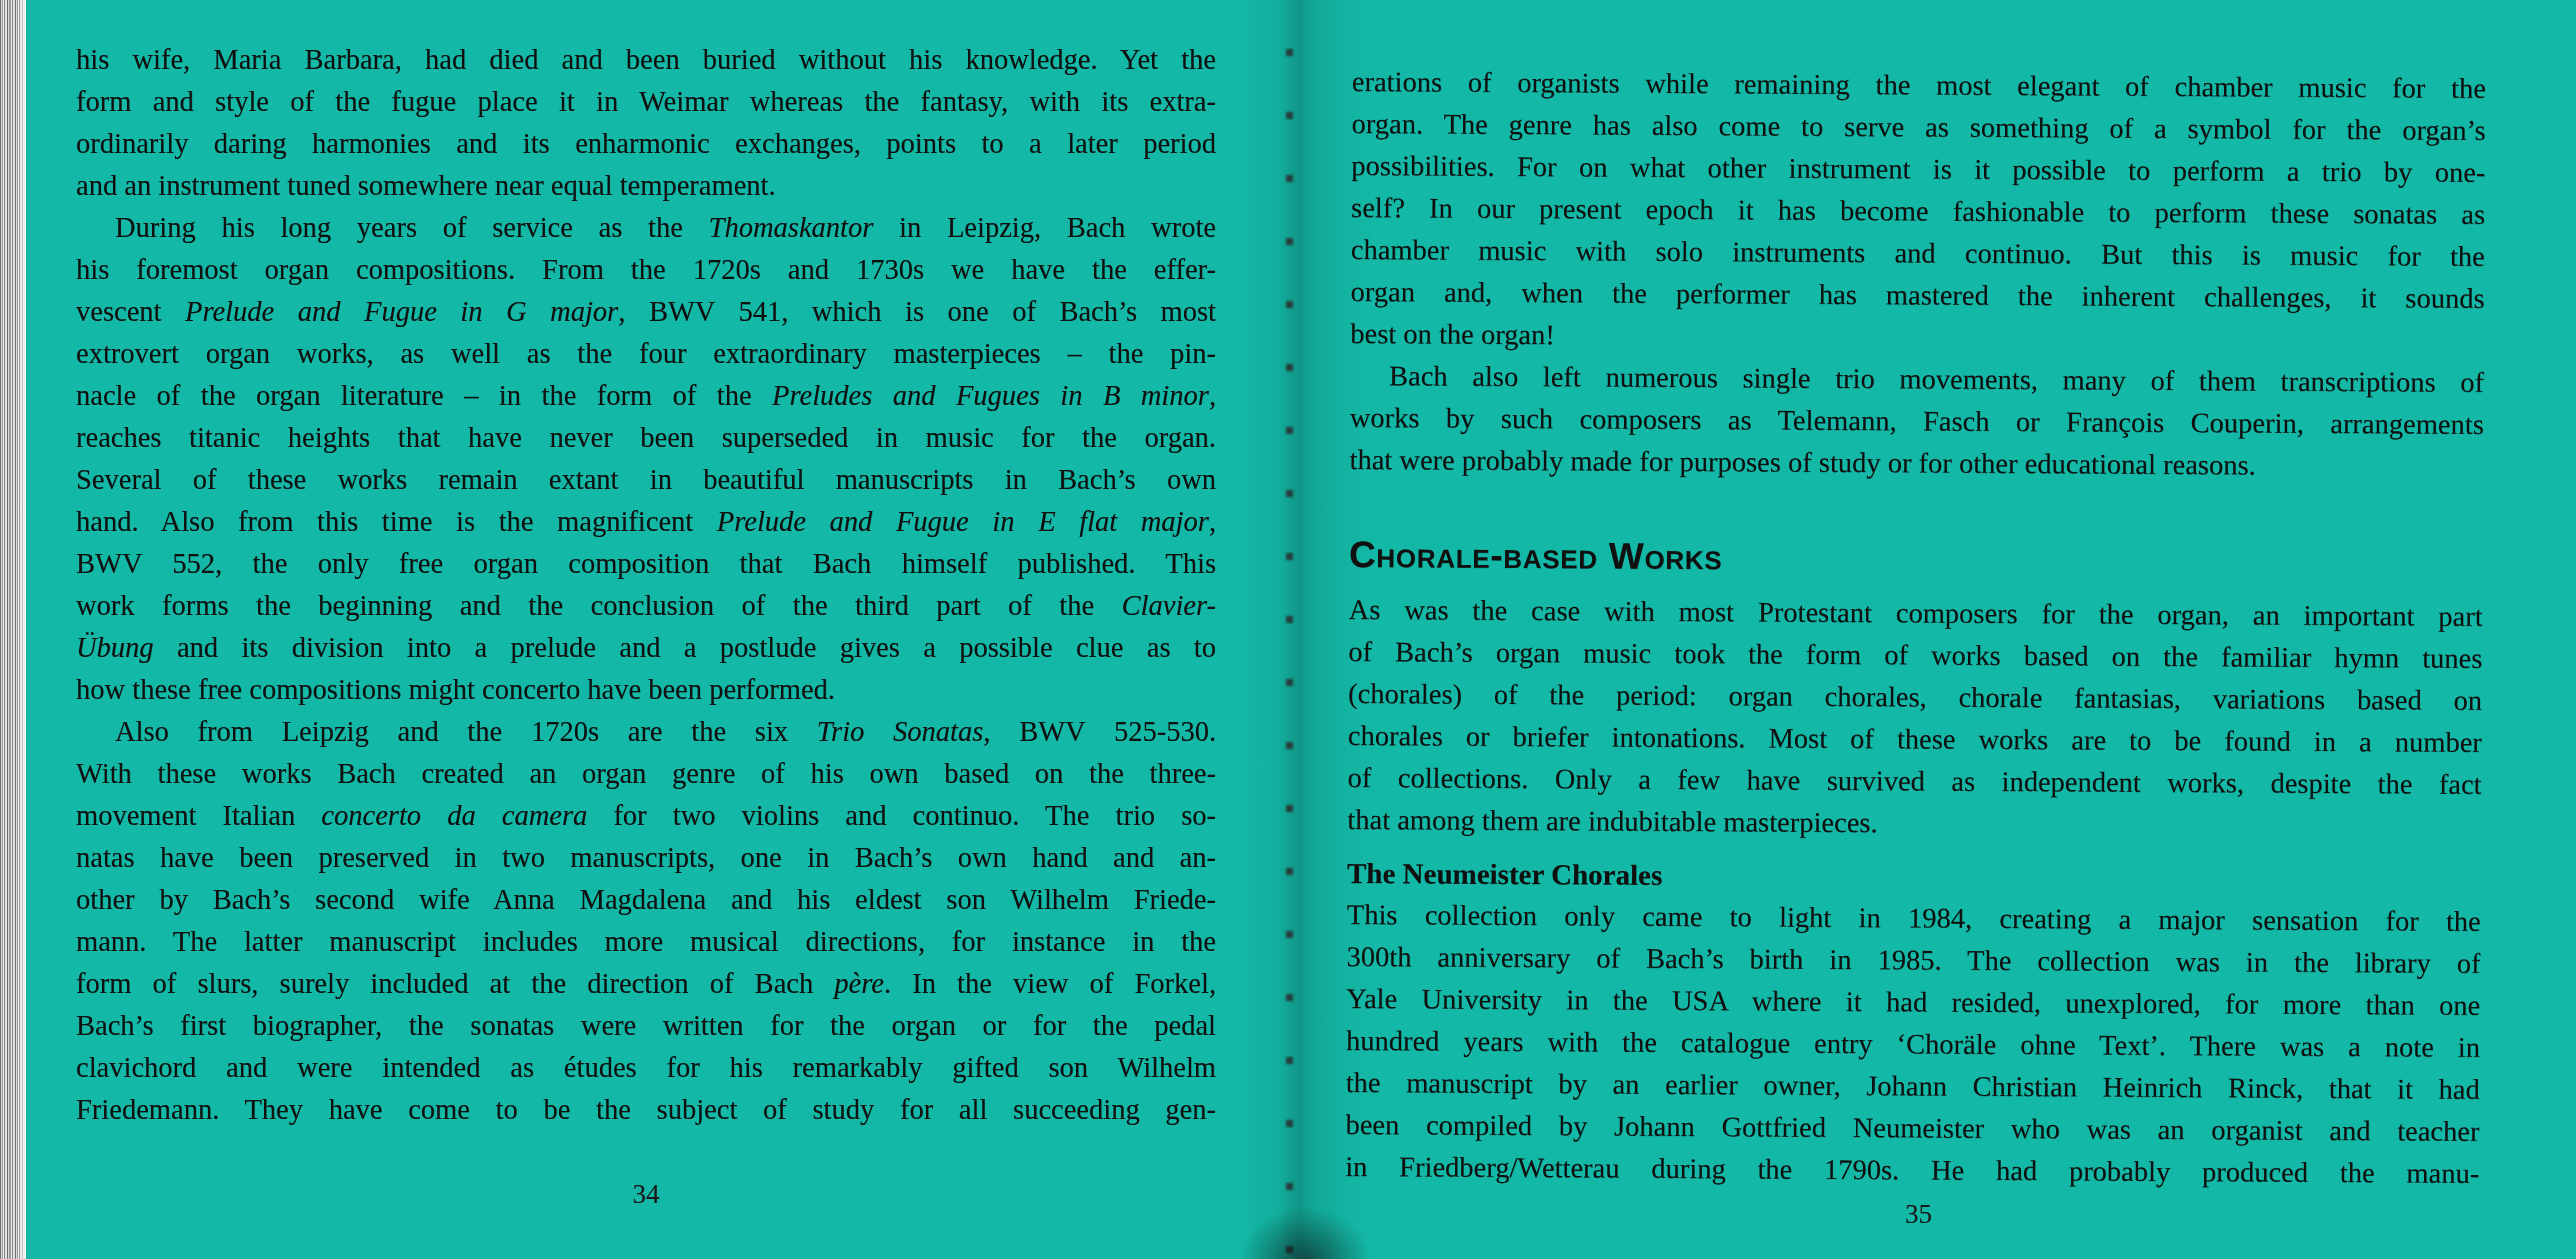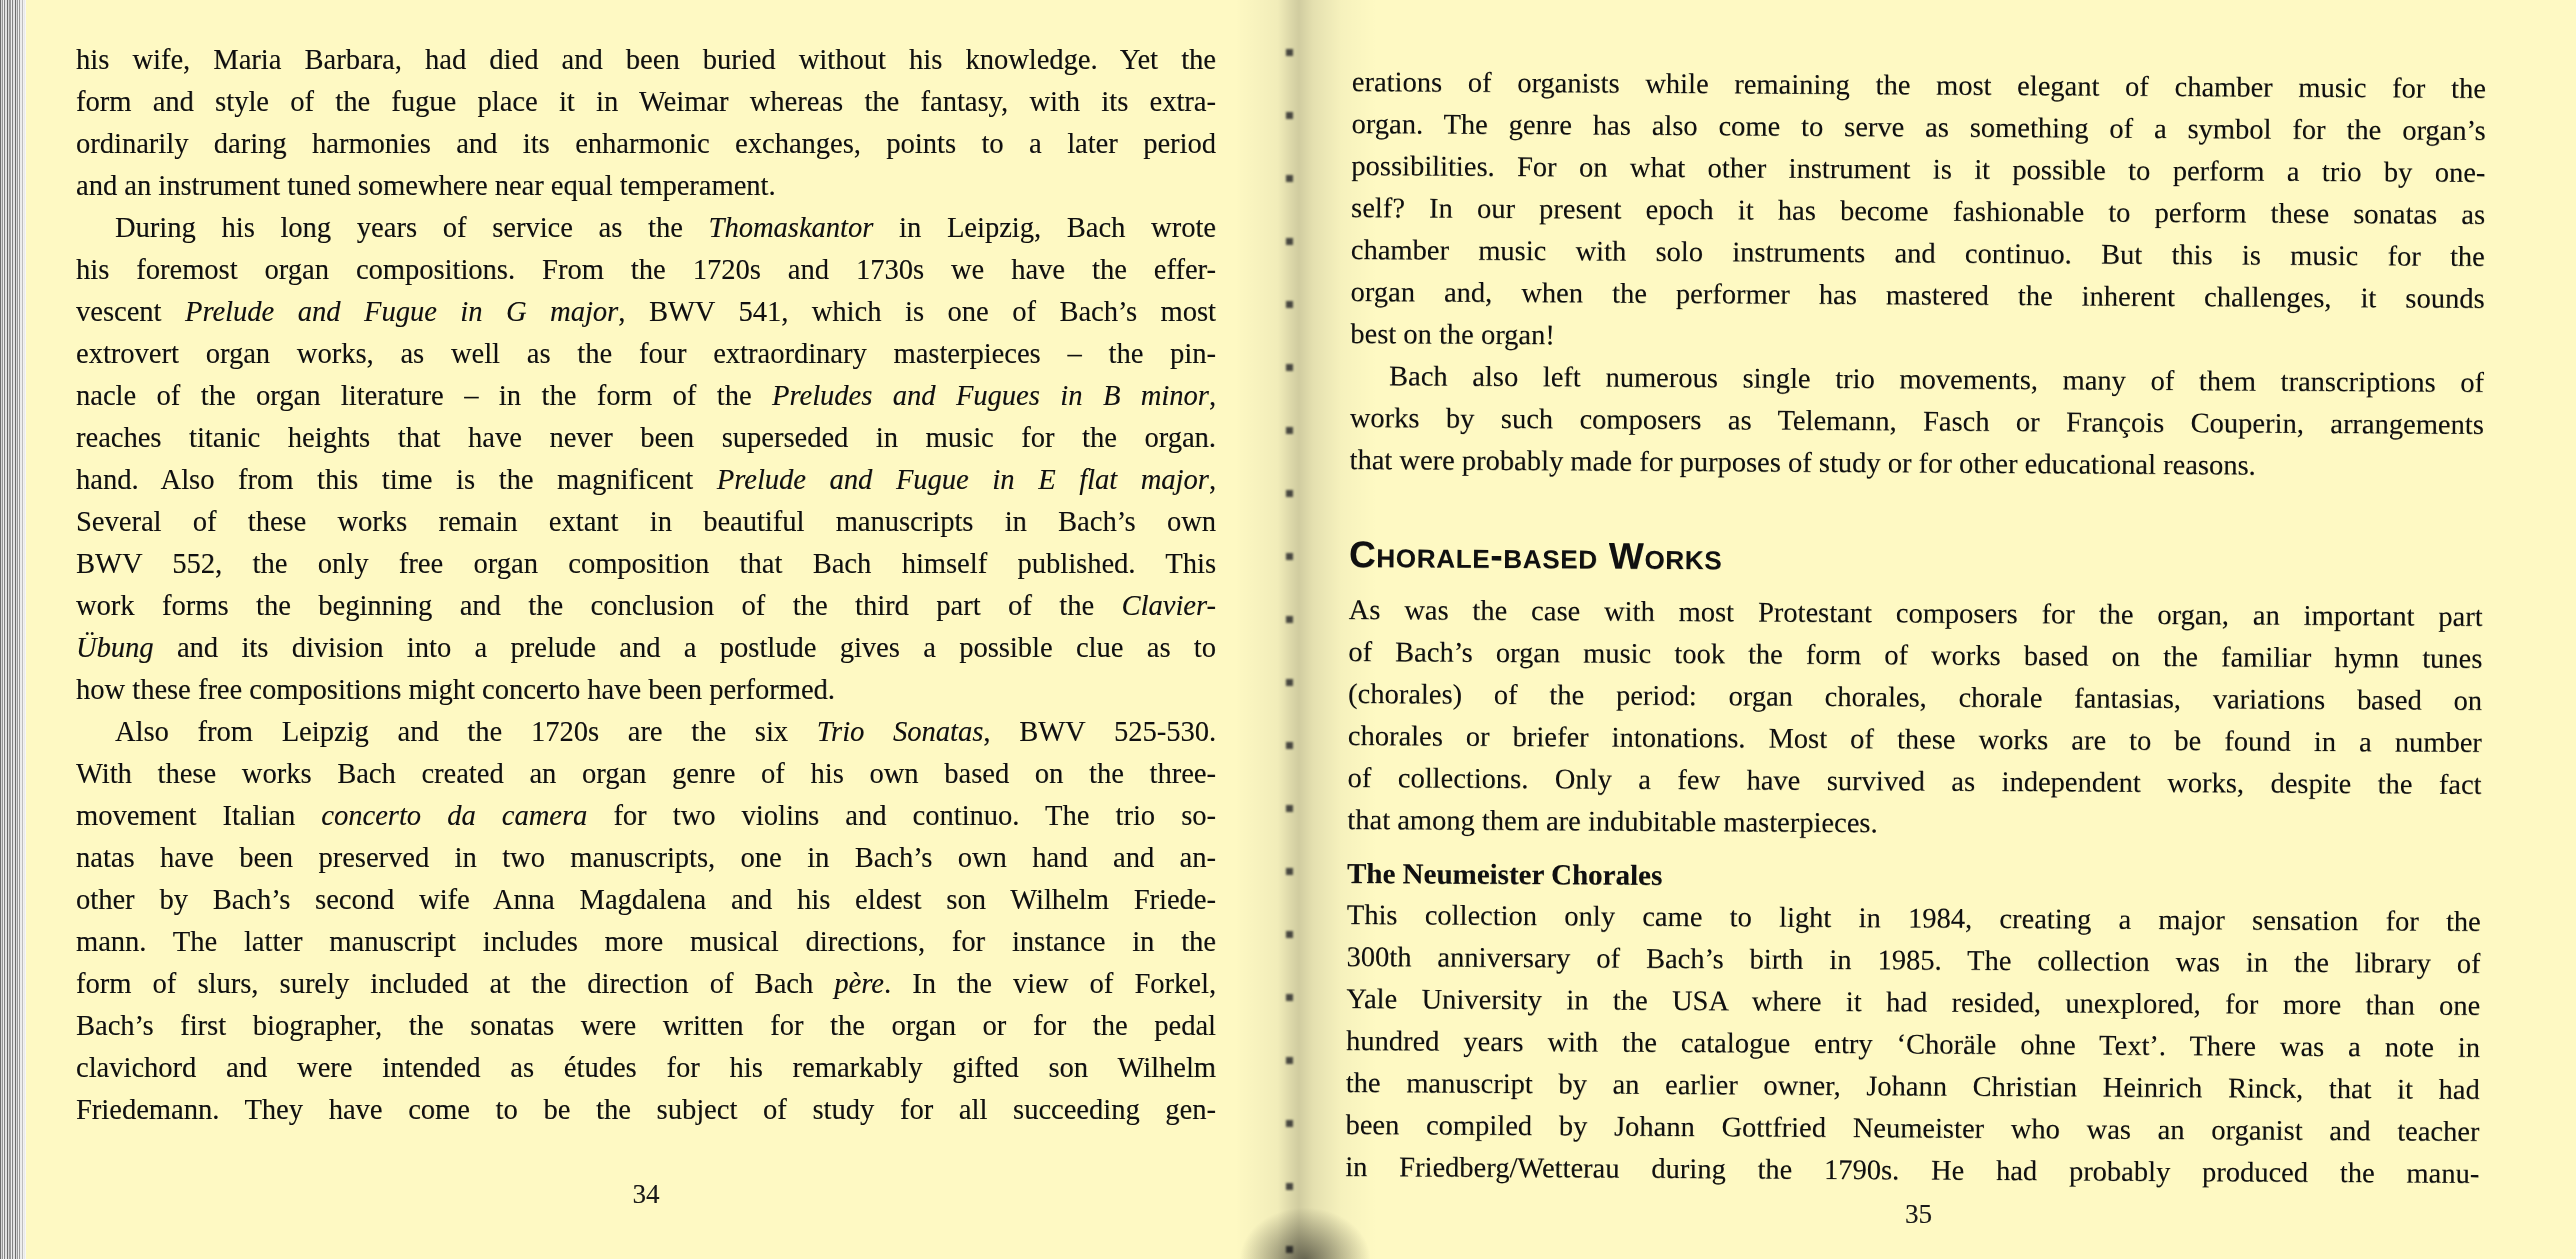--- a/index.html
+++ b/index.html
@@ -1,19 +1,19 @@
 <!DOCTYPE html>
 <html style="font-size:11px"><head>
 <meta charset="utf-8">
 <style>
   html, body { margin: 0; padding: 0; background: #ffffff; }
   .book {
     position: relative;
     width: 2576px; height: 1259px;
-    background: #fef9c3;
+    background: #14b8a6;
     overflow: hidden;
     font-family: "Liberation Serif", "DejaVu Serif", serif;
     color: #101010;
   }
   
   .edge-strip {
     position: absolute; left: 0; top: 0; width: 26px; height: 100%;
     background:
       linear-gradient(90deg, rgba(255,255,255,0) 70%, #fdfdfc 100%),
       repeating-linear-gradient(90deg,
@@ -95,22 +95,22 @@
           <div class="line">ordinarily daring harmonies and its enharmonic exchanges, points to a later period</div>
           <div class="line noj">and an instrument tuned somewhere near equal temperament.</div>
         </div>
         <div class="para">
           <div class="line indent">During his long years of service as the <i>Thomaskantor</i> in Leipzig, Bach wrote</div>
           <div class="line">his foremost organ compositions. From the 1720s and 1730s we have the effer-</div>
           <div class="line">vescent <i>Prelude and Fugue in G major</i>, BWV 541, which is one of Bach’s most</div>
           <div class="line">extrovert organ works, as well as the four extraordinary masterpieces – the pin-</div>
           <div class="line">nacle of the organ literature – in the form of the <i>Preludes and Fugues in B minor</i>,</div>
           <div class="line">reaches titanic heights that have never been superseded in music for the organ.</div>
+          <div class="line">Several of these works remain extant in beautiful manuscripts in Bach’s own</div>
           <div class="line">hand. Also from this time is the magnificent <i>Prelude and Fugue in E flat major</i>,</div>
-          <div class="line">Several of these works remain extant in beautiful manuscripts in Bach’s own</div>
           <div class="line">BWV 552, the only free organ composition that Bach himself published. This</div>
           <div class="line">work forms the beginning and the conclusion of the third part of the <i>Clavier-</i></div>
           <div class="line"><i>Übung</i> and its division into a prelude and a postlude gives a possible clue as to</div>
           <div class="line noj">how these free compositions might concerto have been performed.</div>
         </div>
         <div class="para">
           <div class="line indent">Also from Leipzig and the 1720s are the six <i>Trio Sonatas</i>, BWV 525-530.</div>
           <div class="line">With these works Bach created an organ genre of his own based on the three-</div>
           <div class="line">movement Italian <i>concerto da camera</i> for two violins and continuo. The trio so-</div>
           <div class="line">natas have been preserved in two manuscripts, one in Bach’s own hand and an-</div>

